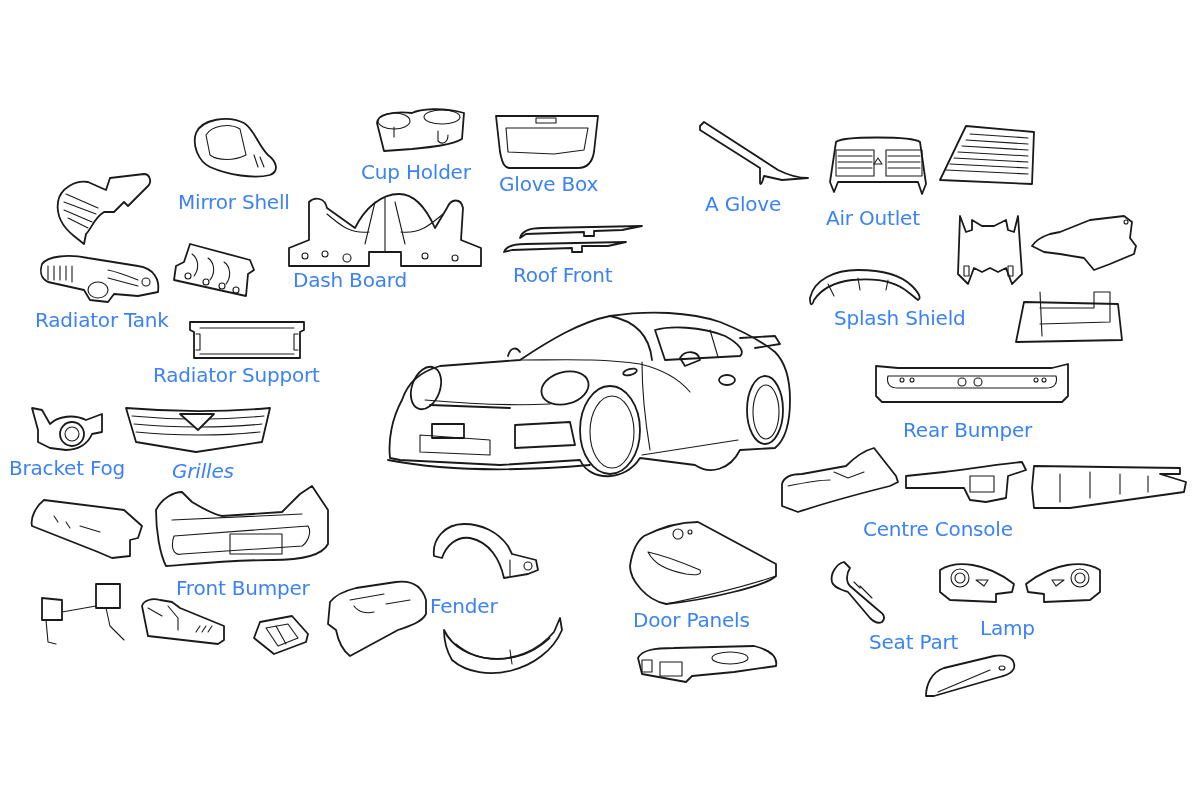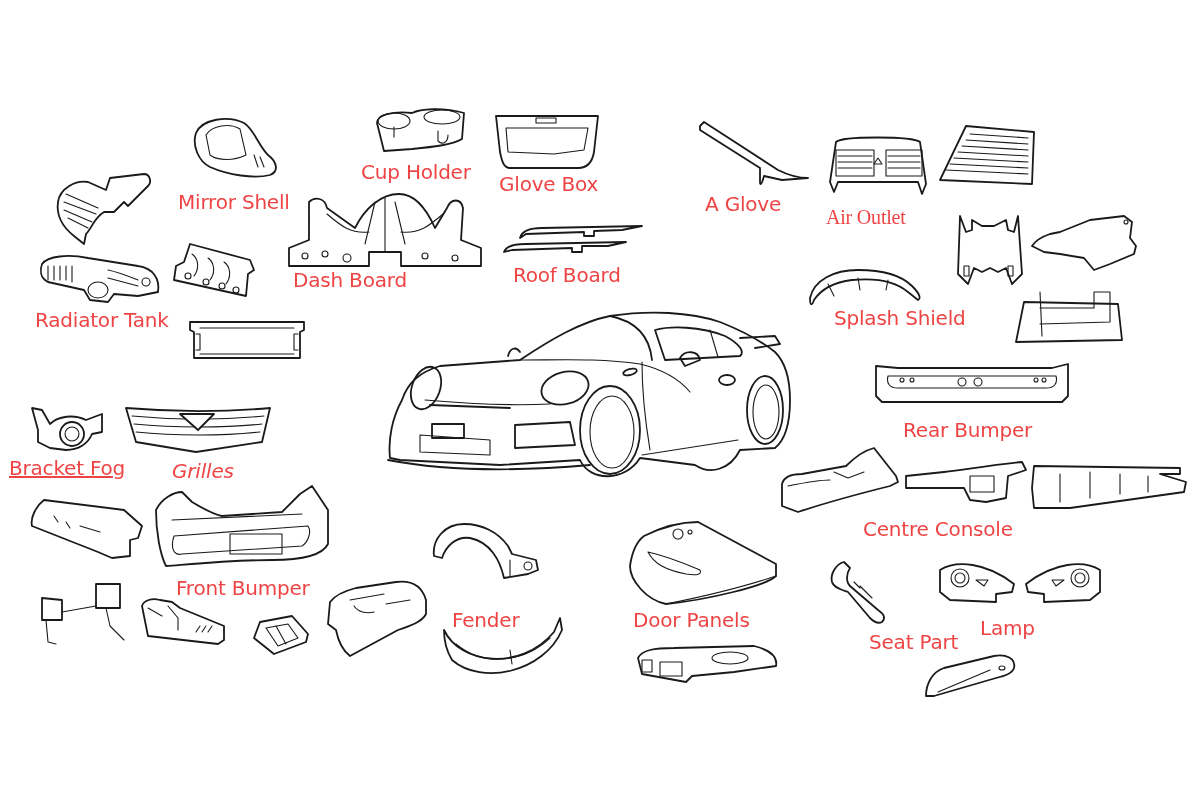--- a/index.html
+++ b/index.html
@@ -1,18 +1,18 @@
 <!DOCTYPE html>
 <html><head>
 <meta charset="utf-8">
 <style>
   html, body { margin:0; padding:0; background:#ffffff; }
   body { width:1200px; height:800px; position:relative; overflow:hidden; font-family:"DejaVu Sans", sans-serif; }
   #canvas { position:absolute; left:0; top:0; width:1200px; height:800px; }
-  .lbl { position:absolute; font-size:20px; color:#ef4444; white-space:nowrap; letter-spacing:-0.2px; }
+  .lbl { position:absolute; font-size:20px; color:#3b82f6; white-space:nowrap; letter-spacing:-0.2px; }
   svg.part { position:absolute; overflow:visible; }
   svg.part * { fill:none; stroke:#1a1a1a; stroke-width:1.8; stroke-linejoin:round; stroke-linecap:round; }
   svg.part .thin { stroke-width:1.1; }
   svg.part .fillw { fill:#fff; }
 </style>
 </head>
 <body>
 
 <div id="canvas">
 
@@ -70,21 +70,21 @@
   </svg>
   <div class="lbl" style="left:705px;top:192px;">A Glove</div>
 
   <svg class="part" style="left:828px;top:134px;" width="100" height="62" viewBox="0 0 100 62">
     <path d="M8,8 C14,2 84,2 92,8 L98,50 L94,60 L90,48 L10,48 L6,58 L2,48 Z"></path>
     <rect x="8" y="16" width="38" height="26" class="thin"></rect>
     <rect x="58" y="16" width="36" height="26" class="thin"></rect>
     <path d="M10,22 H44 M10,28 H44 M10,34 H44 M60,22 H92 M60,28 H92 M60,34 H92" class="thin"></path>
     <path d="M50,24 L54,30 L46,30 Z" class="thin"></path>
   </svg>
-  <div class="lbl" style="left:826px;top:206px;font-family:Liberation Serif, serif;">Air Outlet</div>
+  <div class="lbl" style="left:826px;top:206px;">Air Outlet</div>
 
   <svg class="part" style="left:938px;top:124px;" width="100" height="64" viewBox="0 0 100 64">
     <path d="M28,2 L96,8 L94,60 L2,56 Z"></path>
     <path d="M32,10 L90,14 M28,16 L90,20 M24,22 L90,26 M20,28 L90,32 M16,34 L90,38 M12,40 L90,44 M8,46 L90,50" class="thin"></path>
   </svg>
 
   <svg class="part" style="left:285px;top:188px;" width="200" height="82" viewBox="0 0 200 82">
     <path d="M4,60 L24,52 L24,14 C30,8 40,10 42,20 L70,40 C80,20 96,6 114,6 C130,6 142,22 150,40 L162,20 C166,10 176,10 178,20 L176,52 L196,60 L196,78 L116,78 L116,64 L84,64 L84,78 L4,78 Z"></path>
     <path d="M100,10 L100,64 M90,14 L80,56 M110,14 L120,56" class="thin"></path>
     <path d="M42,26 C56,38 66,46 84,44 M158,26 C144,38 134,46 116,44" class="thin"></path>
@@ -93,21 +93,21 @@
       <circle cx="62" cy="70" r="4" class="thin"></circle>
     <circle cx="140" cy="68" r="3" class="thin"></circle>
       <circle cx="170" cy="70" r="3" class="thin"></circle>
   </svg>
   <div class="lbl" style="left:293px;top:268px;">Dash Board</div>
 
   <svg class="part" style="left:502px;top:224px;" width="140" height="40" viewBox="0 0 140 40">
     <path d="M18,14 C20,6 30,4 40,4 L140,2 L120,6 L92,7 L92,12 L82,12 L82,8 L24,10 Z"></path>
     <path d="M2,28 C4,22 14,20 24,20 L124,18 L106,22 L80,22 L80,28 L70,28 L70,24 L10,26 Z"></path>
   </svg>
-  <div class="lbl" style="left:513px;top:263px;">Roof Board</div>
+  <div class="lbl" style="left:513px;top:263px;">Roof Front</div>
 
   <svg class="part" style="left:54px;top:172px;" width="100" height="76" viewBox="0 0 100 76">
     <path d="M4,30 C6,16 22,8 34,10 L52,18 L56,6 L90,2 C96,2 98,10 94,14 L74,34 L70,30 L60,40 L50,40 C40,46 38,56 32,62 L30,72 L20,64 C10,56 2,44 4,30 Z"></path>
     <path d="M12,22 L44,36 M10,30 L42,42 M10,38 L38,50 M14,46 L34,56" class="thin"></path>
   </svg>
   <svg class="part" style="left:38px;top:250px;" width="124" height="56" viewBox="0 0 124 56">
     <path d="M4,14 C10,6 30,4 50,8 L100,16 C116,18 122,30 120,42 L100,46 L76,44 L70,52 L52,50 L46,40 L10,32 C2,28 2,20 4,14 Z"></path>
     <path d="M10,16 V30 M16,16 V30 M22,16 V30 M28,16 V30 M34,16 V32" class="thin"></path>
     <ellipse cx="60" cy="40" rx="10" ry="8" class="thin"></ellipse>
     <path d="M70,20 C80,22 90,26 100,30 M70,28 L100,36" class="thin"></path>
@@ -121,20 +121,21 @@
       <circle cx="52" cy="46" r="3" class="thin"></circle>
       <circle cx="66" cy="50" r="3" class="thin"></circle>
   </svg>
   <div class="lbl" style="left:35px;top:308px;">Radiator Tank</div>
 
   <svg class="part" style="left:186px;top:320px;" width="122" height="42" viewBox="0 0 122 42">
     <path d="M4,2 L118,2 L118,10 L114,12 L114,38 L8,38 L8,12 L4,10 Z"></path>
     <path d="M14,8 L108,8 M14,34 L108,34" class="thin"></path>
     <path d="M10,14 L14,14 L14,30 L10,30 M112,14 L108,14 L108,30 L112,30" class="thin"></path>
   </svg>
+  <div class="lbl" style="left:153px;top:363px;">Radiator Support</div>
 
   <svg class="part" style="left:808px;top:266px;" width="116" height="42" viewBox="0 0 116 42">
     <path d="M2,32 C6,14 26,4 50,4 C70,4 92,8 104,20 C110,26 114,32 110,34 L100,26 C86,14 64,12 44,14 C28,16 14,22 6,34 C4,40 2,40 2,32 Z"></path>
     <path d="M20,18 L26,30 M50,12 L52,24 M80,14 L78,24" class="thin"></path>
   </svg>
   <div class="lbl" style="left:834px;top:306px;">Splash Shield</div>
 
   <svg class="part" style="left:954px;top:214px;" width="70" height="72" viewBox="0 0 70 72">
     <path d="M6,2 L12,18 L18,16 L18,6 L28,12 L40,12 L52,6 L54,16 L60,18 L64,2 L68,60 L58,70 L52,54 L44,58 L36,54 L28,58 L20,54 L14,70 L4,60 Z"></path>
     <rect x="10" y="52" width="5" height="10" class="thin"></rect>
@@ -147,21 +148,21 @@
   <svg class="part" style="left:1014px;top:290px;" width="110" height="54" viewBox="0 0 110 54">
     <path d="M10,12 L104,14 L108,50 L2,52 Z"></path>
     <path d="M26,2 L28,46 M26,18 L80,18 L80,2 L96,2 L96,32 L26,34" class="thin"></path>
   </svg>
 
   <svg class="part" style="left:30px;top:404px;" width="74" height="50" viewBox="0 0 74 50">
     <path d="M2,4 L12,6 L20,20 C28,12 44,10 56,16 L72,10 L72,28 L62,30 C58,40 48,46 36,46 L20,44 L8,38 L8,26 Z"></path>
     <circle cx="42" cy="30" r="12"></circle>
     <circle cx="42" cy="30" r="7" class="thin"></circle>
   </svg>
-  <div class="lbl" style="left:9px;top:456px;text-decoration:underline;">Bracket Fog</div>
+  <div class="lbl" style="left:9px;top:456px;">Bracket Fog</div>
 
   <svg class="part" style="left:124px;top:406px;" width="148" height="48" viewBox="0 0 148 48">
     <path d="M2,2 C50,6 100,6 146,2 L138,36 L72,46 L12,36 Z"></path>
     <path d="M8,10 C50,14 100,14 140,10 M10,18 C50,22 100,22 138,18 M12,26 C50,30 100,30 136,26" class="thin"></path>
     <path d="M56,8 L90,8 L74,24 Z" class="fillw"></path>
   </svg>
   <div class="lbl" style="left:172px;top:459px;font-style:italic;">Grilles</div>
 
   <svg class="part" style="left:872px;top:362px;" width="200" height="48" viewBox="0 0 200 48">
     <path d="M4,4 L26,6 L180,6 L196,2 L196,34 L190,40 L10,40 L4,34 Z"></path>
@@ -204,21 +205,21 @@
   <svg class="part" style="left:326px;top:578px;" width="104" height="80" viewBox="0 0 104 80">
     <path d="M4,24 C10,16 22,12 30,10 L70,4 C86,2 96,8 100,22 L100,36 C96,44 84,48 72,52 L24,78 C16,72 12,62 10,52 L2,46 Z"></path>
     <path d="M24,22 L58,16 M28,28 C32,34 40,36 48,34 M60,26 L84,22" class="thin"></path>
   </svg>
 
   <svg class="part" style="left:428px;top:520px;" width="120" height="70" viewBox="0 0 120 70">
     <path d="M6,36 C4,20 16,4 36,4 C54,4 70,12 80,26 L84,34 L108,40 L110,50 L100,54 L76,58 C72,40 62,22 42,18 C28,16 18,26 14,38 Z"></path>
     <circle cx="100" cy="46" r="4" class="thin"></circle>
     <path d="M82,40 L82,56" class="thin"></path>
   </svg>
-  <div class="lbl" style="left:452px;top:594px;margin-top:14px;">Fender</div>
+  <div class="lbl" style="left:430px;top:594px;">Fender</div>
   <svg class="part" style="left:442px;top:616px;" width="122" height="70" viewBox="0 0 122 70">
     <path d="M2,14 C18,48 78,56 112,16 L118,2 L120,14 C102,56 40,70 10,44 C4,34 2,22 2,14 Z"></path>
     <path d="M14,28 C40,50 80,48 108,22" class="thin"></path>
     <path d="M68,34 L70,48" class="thin"></path>
   </svg>
 
   <svg class="part" style="left:626px;top:520px;" width="152" height="86" viewBox="0 0 152 86">
     <path d="M18,16 C30,10 50,2 72,2 L150,44 L150,56 C140,66 80,80 40,84 C20,80 4,60 4,46 C6,32 10,22 18,16 Z"></path>
     <path d="M22,32 C40,36 60,44 74,50 C76,54 72,56 60,54 C40,50 28,44 22,32 Z" class="thin"></path>
     <path d="M40,84 C80,76 120,66 150,56" class="thin"></path>

